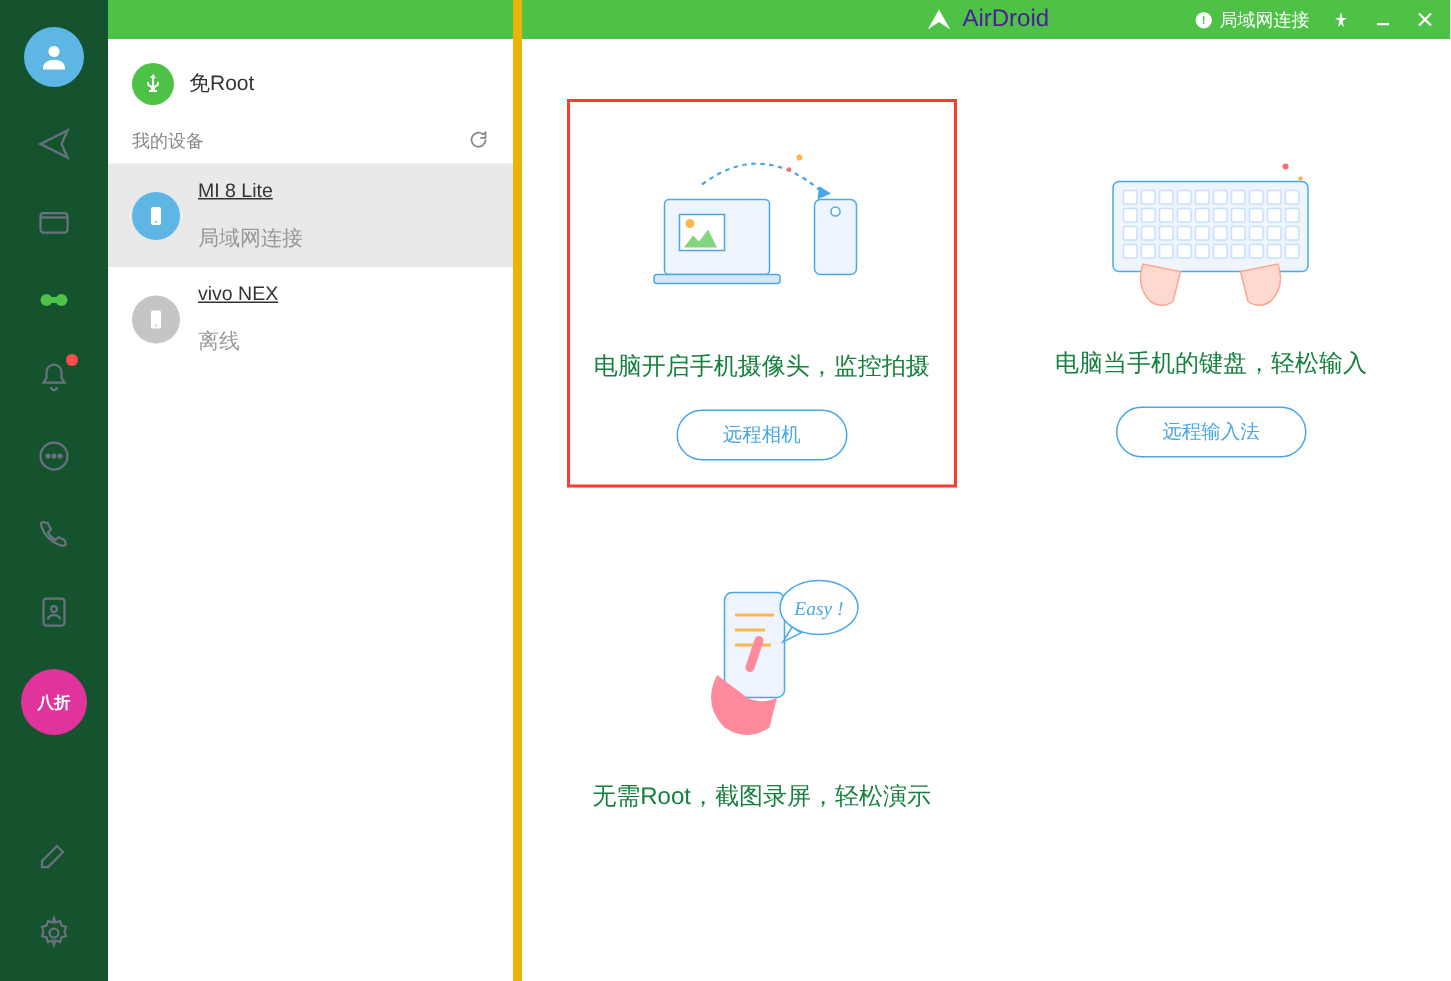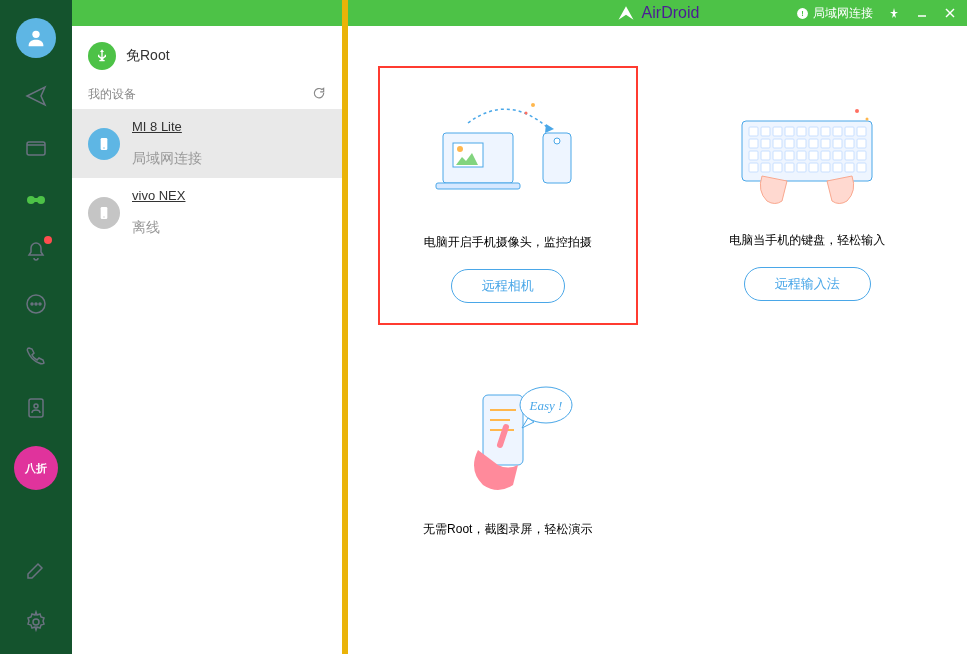--- a/index.html
+++ b/index.html
@@ -42,21 +42,21 @@
     .brand { display: flex; align-items: center; gap: 6px; color: #4c1d95; font-size: 16px; }
     .brand-logo { width: 20px; height: 20px; }
     .window-controls { position: absolute; right: 10px; display: flex; align-items: center; gap: 14px; color: #fff; font-size: 12px; }
     .help-link { display: flex; align-items: center; gap: 4px; cursor: pointer; }
     .win-btn { cursor: pointer; width: 14px; height: 14px; display: flex; align-items: center; justify-content: center; }
     
     .features { flex: 1; padding: 40px 30px; display: grid; grid-template-columns: 1fr 1fr; grid-template-rows: 1fr 1fr; gap: 30px 40px; }
     .feature-card { display: flex; flex-direction: column; align-items: center; justify-content: flex-start; padding: 10px; }
     .feature-card.highlighted { border: 2px solid #ff3b30; }
     .feature-illustration { width: 180px; height: 140px; display: flex; align-items: center; justify-content: center; margin-bottom: 16px; }
-    .feature-desc { font-size: 12px; color: #000000; margin-bottom: 18px; text-align: center; }
+    .feature-desc { font-size: 16px; color: #15803d; margin-bottom: 18px; text-align: center; }
     .feature-btn { border: 1px solid #4aa7e8; color: #4aa7e8; background: #fff; border-radius: 18px; padding: 7px 30px; font-size: 13px; cursor: pointer; }
   </style>
 </head>
 <body>
 
 <div class="app">
 
   <div class="nav-rail">
     <div class="nav-avatar">
       <svg viewBox="0 0 24 24" fill="#fff" width="22" height="22">

